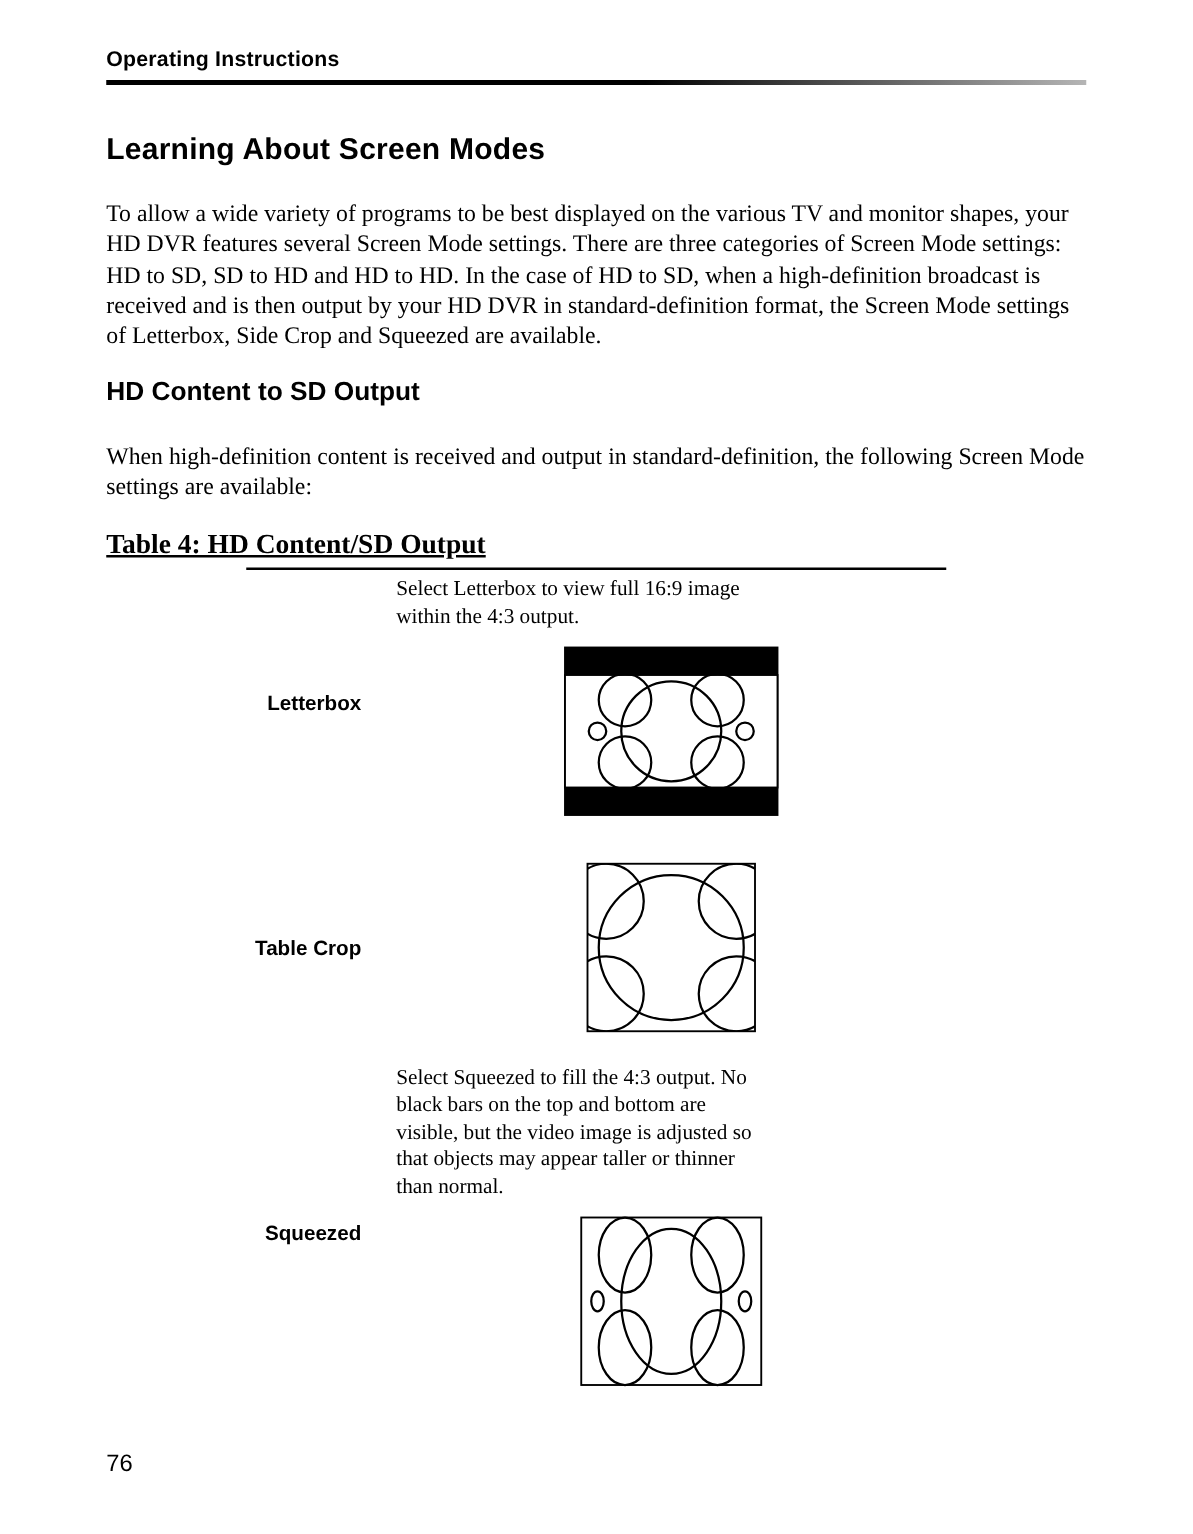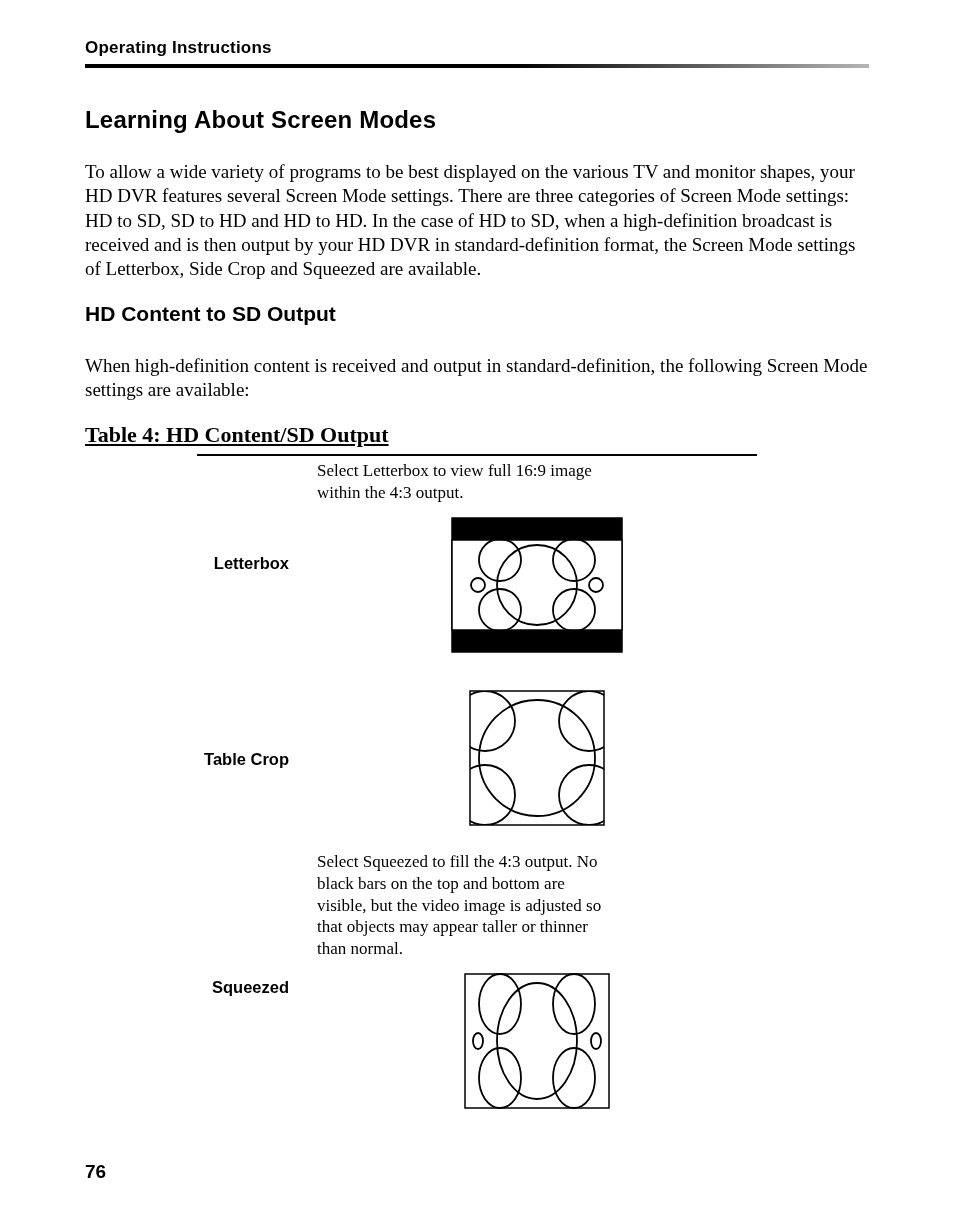--- a/index.html
+++ b/index.html
@@ -88,21 +88,21 @@
   .diagram-wrap {
     text-align: center;
     margin-top: 6px;
   }
   svg { display: inline-block; }
   .page-num {
     position: absolute;
     left: 85px;
     bottom: 44px;
     font-family: "Trebuchet MS", "Arial Black", Arial, sans-serif;
-    font-weight: 700;
+    font-weight: 400;
     font-size: 19px;
   }
 </style>
 </head>
 <body>
 
 <div class="page">
 
   <div class="running-head">Operating Instructions</div>
   <div class="head-rule"></div>

